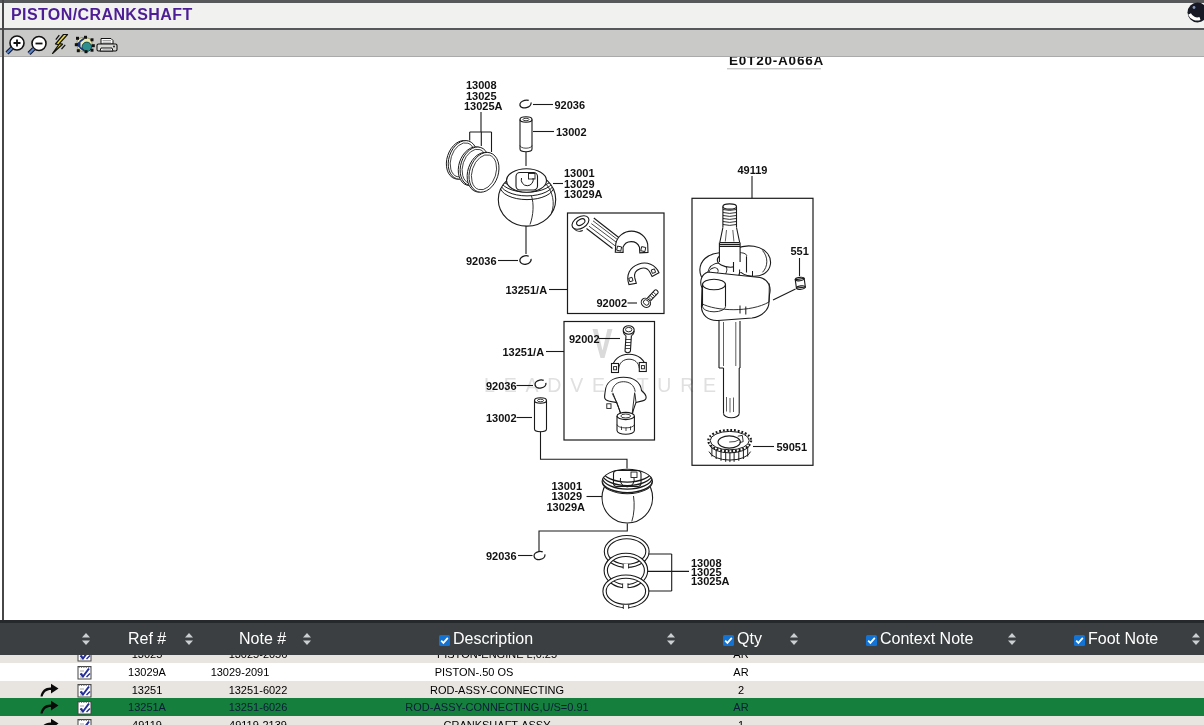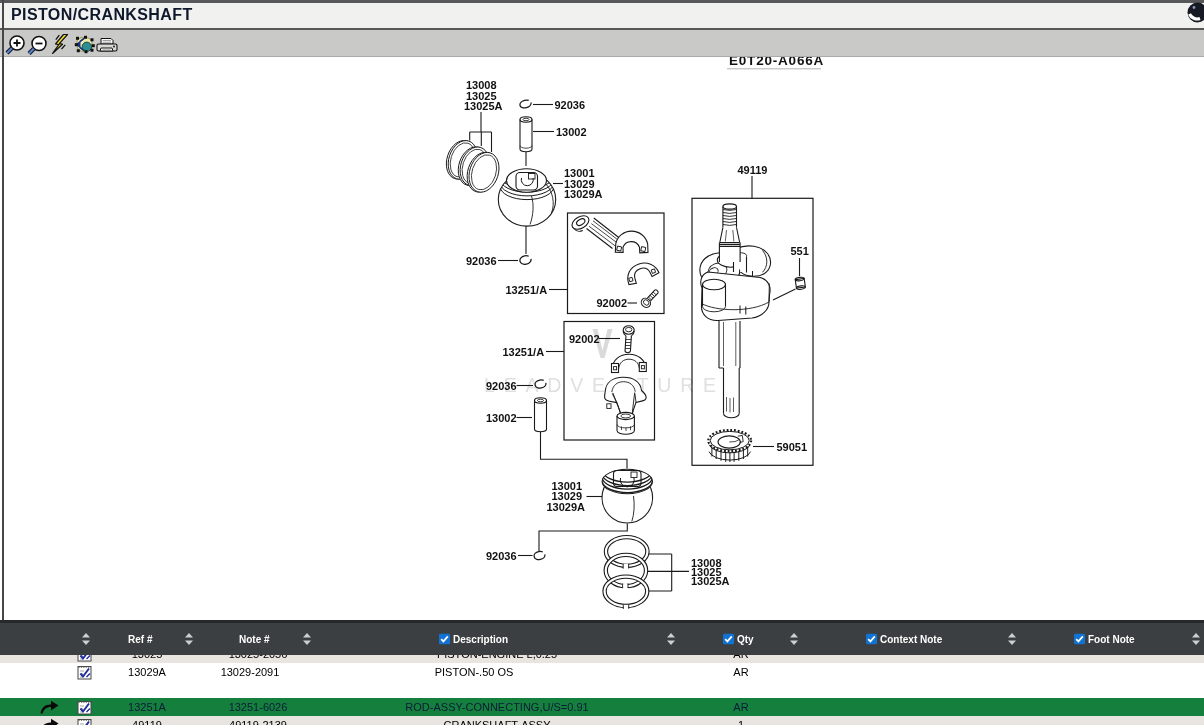--- a/index.html
+++ b/index.html
@@ -2,33 +2,33 @@
 <html><head>
 <meta charset="utf-8">
 <style>
   html,body{margin:0;padding:0;}
   body{width:1204px;height:725px;overflow:hidden;position:relative;background:#fff;
        font-family:"Liberation Sans",sans-serif;-webkit-font-smoothing:antialiased;}
   .abs{position:absolute;}
   
   #titlebar{left:0;top:0;width:1204px;height:28px;background:#f1f1ef;
     border-top:3px solid #57585a;box-sizing:border-box;z-index:5;}
-  #titlebar .t{position:absolute;left:11px;top:3px;font-size:16px;font-weight:bold;color:#0f172a;
+  #titlebar .t{position:absolute;left:11px;top:3px;font-size:16px;font-weight:bold;color:#4c1d95;
     letter-spacing:0.4px;}
   #toolbar{left:0;top:28px;width:1204px;height:29px;background:#c9c9c7;
     border-top:2px solid #57585a;border-bottom:1px solid #aaa;box-sizing:border-box;z-index:5;}
   #leftedge{left:1.5px;top:0;width:2.5px;height:620px;background:#474747;z-index:6;}
   
   #tbl{left:0;top:620px;width:1204px;height:105px;z-index:4;overflow:hidden;background:#fff;}
   .row{position:absolute;left:0;width:1204px;height:17.7px;font-size:11px;color:#000;}
   .row .c{position:absolute;top:50%;transform:translate(-50%,-50%);white-space:nowrap;}
   #hdr{position:absolute;left:0;top:0;width:1204px;height:35px;background:#3b3f41;
     border-top:3px solid #26292b;box-sizing:border-box;z-index:3;}
   #hdr .h{position:absolute;top:50%;transform:translateY(-50%);color:#fff;
-    font-weight:bold;font-size:10px;white-space:nowrap;}
+    font-weight:normal;font-size:16px;white-space:nowrap;}
   .sort{position:absolute;top:50%;transform:translate(-50%,-50%);width:9px;height:13px;}
   .cb{display:inline-block;width:11px;height:11px;vertical-align:-2px;margin-right:3px;}
 </style>
 </head>
 <body>
 
 <svg class="abs" style="left:0;top:0;z-index:1" width="1204" height="620" viewBox="0 0 1204 620">
 
 <g>
   <path d="M592.5 329 L600.5 358 L604.5 358 L612.5 329 L607.5 329 L602.5 350.5 L597.5 329 Z" fill="#dadada"></path>
@@ -382,25 +382,37 @@
     <div class="c" style="left:147px">13025</div>
     <div class="c" style="left:258px">13025-2056</div>
     <div class="c" style="left:497px">PISTON-ENGINE L,0.25</div>
     <div class="c" style="left:741px">AR</div>
     <svg class="abs" style="left:77px;top:2px" width="15" height="15" viewBox="0 0 15 15">
       <use href="#clipico"></use>
       </svg>
   </div>
   <div class="row" style="top:43px;background:#ffffff">
     <div class="c" style="left:147px">13029A</div>
-    <div class="c" style="left:250px">13029-2091</div>
+    <div class="c" style="left:240px">13029-2091</div>
     <div class="c" style="left:474px">PISTON-.50 OS</div>
     <div class="c" style="left:741px">AR</div>
     <svg class="abs" style="left:77px;top:2px" width="15" height="15" viewBox="0 0 15 15">
       <use href="#clipico"></use>
+      </svg>
+  </div>
+  <div class="row" style="top:60.7px;background:#e8e4e0">
+    <div class="c" style="left:147px">13251</div>
+    <div class="c" style="left:258px">13251-6022</div>
+    <div class="c" style="left:497px">ROD-ASSY-CONNECTING</div>
+    <div class="c" style="left:741px">2</div>
+    <svg class="abs" style="left:77px;top:2px" width="15" height="15" viewBox="0 0 15 15">
+      <use href="#clipico"></use>
+      </svg>
+    <svg class="abs" style="left:39px;top:2px" width="21" height="14" viewBox="0 0 21 14">
+      <use href="#arrico"></use>
       </svg>
   </div>
   <div class="row" style="top:78.4px;background:#15803d;color:#0b1c38">
     <div class="c" style="left:147px">13251A</div>
     <div class="c" style="left:258px">13251-6026</div>
     <div class="c" style="left:497px">ROD-ASSY-CONNECTING,U/S=0.91</div>
     <div class="c" style="left:741px">AR</div>
     <svg class="abs" style="left:77px;top:2px" width="15" height="15" viewBox="0 0 15 15">
       <use href="#clipico"></use>
       </svg>

